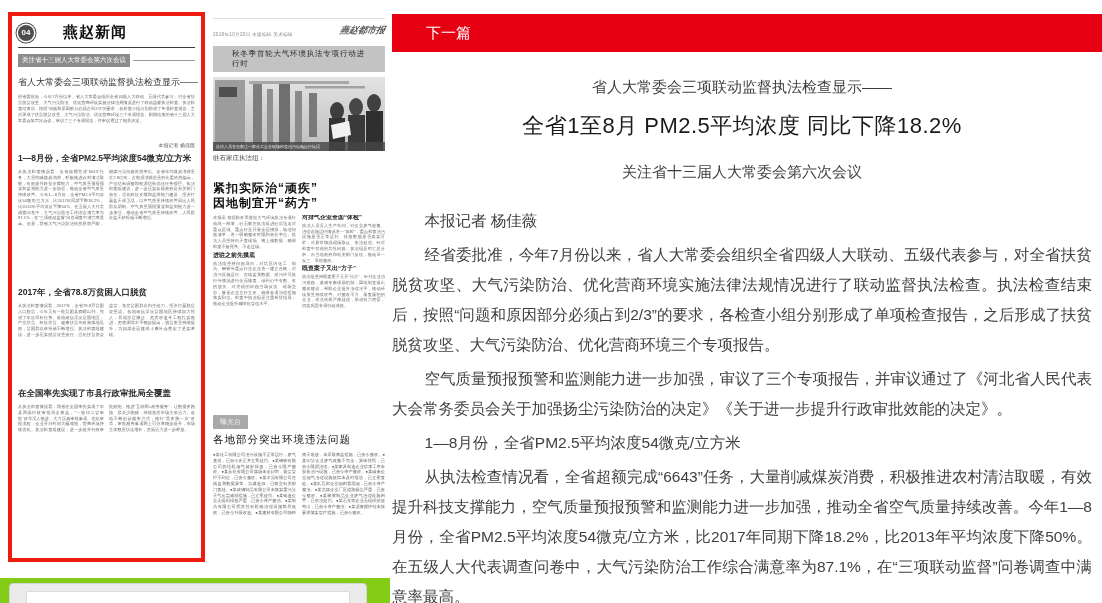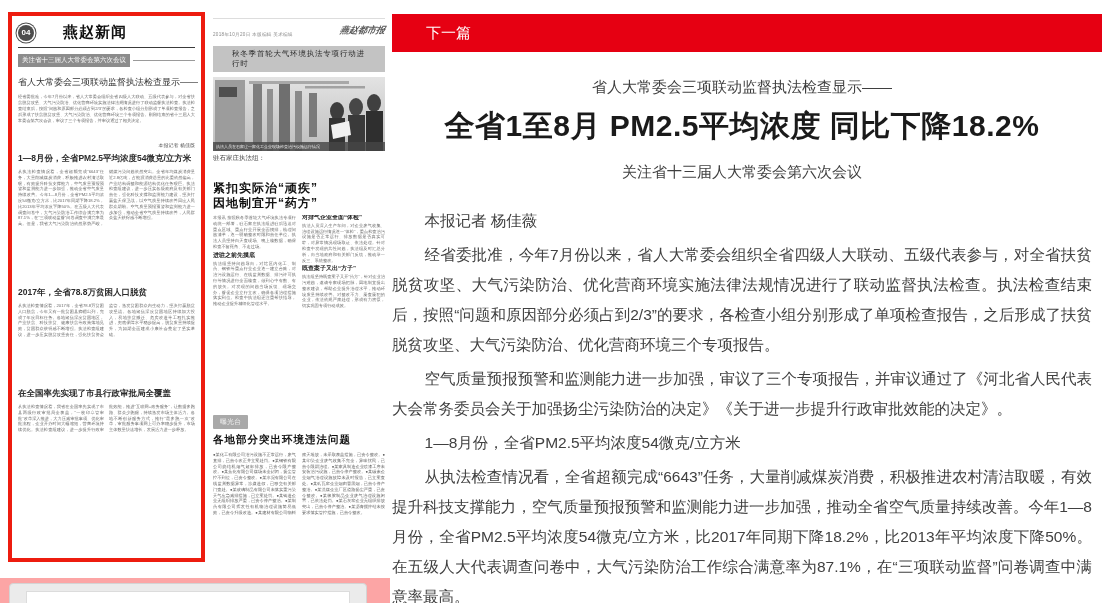--- a/index.html
+++ b/index.html
@@ -1,16 +1,16 @@
 <!DOCTYPE html>
 <html><head>
 <meta charset="utf-8">
 <style>
   html,body{margin:0;padding:0;background:#fff;}
-  .stage{position:relative;width:1102px;height:603px;background:#fca5a5;overflow:hidden;
+  .stage{position:relative;width:1102px;height:603px;background:#84cc16;overflow:hidden;
          font-family:"Liberation Sans","DejaVu Sans",sans-serif;}
 
   
   .paper-page{position:absolute;left:0;top:0;width:390px;height:578px;background:#fff;border-right:2px solid #ededed;}
 
   .np-redbox{position:absolute;left:8px;top:12px;width:197px;height:550px;box-sizing:border-box;
              border:4px solid #ed1c0f;padding:4px 6px;overflow:hidden;background:#fff;}
   .np-masthead{display:flex;align-items:center;gap:5px;margin-top:3px;padding-bottom:5px;border-bottom:1.5px solid #3a3a3a;}
   .np-badge{width:16px;height:16px;border-radius:50%;background:#4d4d4d;color:#fff;font-size:8px;font-weight:bold;
             display:flex;align-items:center;justify-content:center;box-shadow:0 0 0 1.5px #fff,0 0 0 2.5px #4d4d4d;}
@@ -37,40 +37,40 @@
   .np-photo{position:relative;margin-top:5px;width:172px;height:74px;overflow:hidden;background:#cfcfcf;}
   .np-photocap{position:absolute;left:0;right:0;bottom:0;height:9px;background:rgba(70,70,70,.82);
                color:#eee;font-size:4px;line-height:9px;padding:0 3px;white-space:nowrap;overflow:hidden;}
   .np-grouplabel{margin-top:3px;font-size:6.5px;color:#444;}
   .np-headline2{margin-top:18px;font-size:12px;line-height:15px;font-weight:bold;color:#111;letter-spacing:1px;}
   .np-body2{margin-top:4px;height:196px;overflow:hidden;column-count:2;column-gap:6px;
             font-size:4.2px;line-height:5.8px;color:#6b6b6b;text-align:justify;}
   .np-body2 p{margin:0 0 2px;}
   .np-sub3{font-size:6px;font-weight:bold;color:#222;margin:3px 0 2px;}
   .np-expose{margin-top:4px;background:#a9a9a9;color:#f2f2f2;font-size:7px;padding:2px 7px;width:fit-content;border-radius:1px;}
-  .np-exposehead{margin-top:4px;font-size:10.5px;font-weight:bold;color:#111;letter-spacing:1px;}
+  .np-exposehead{margin-top:4px;font-size:10.5px;font-weight:normal;color:#111;letter-spacing:1px;}
   .np-bullets{margin-top:5px;height:148px;overflow:hidden;column-count:2;column-gap:6px;
               font-size:4.2px;line-height:5.8px;color:#636363;text-align:justify;}
 
   .pager-panel{position:absolute;left:9px;top:583px;width:356px;height:40px;background:#ebebeb;
                border:1px solid #d4d4d4;border-radius:4px;}
   .pager-inner{position:absolute;left:16px;top:7px;width:322px;height:26px;background:#fff;border:1px solid #dcdcdc;}
 
   
   .article-pane{position:absolute;left:390px;top:0;width:712px;height:603px;background:#fff;overflow:hidden;}
   .toolbar{position:absolute;left:2px;top:14px;right:0;height:38px;background:#e60012;color:#fff;
            display:flex;align-items:center;justify-content:space-between;}
   .tb-left{margin-left:34px;font-size:15px;cursor:pointer;}
   .tb-right{margin-right:14px;display:flex;align-items:center;gap:16px;font-size:15px;font-weight:bold;}
   .tb-btn{cursor:pointer;display:flex;align-items:center;gap:2px;white-space:nowrap;}
   .reset-icon{display:inline-block;width:5px;height:5px;border:3.5px solid #fff;border-radius:50%;}
 
   .article-content{position:absolute;left:2px;top:66px;width:700px;}
   .art-kicker{margin-top:10px;text-align:center;font-size:15px;line-height:21px;color:#3f3f3f;}
-  .art-title{margin-top:11px;text-align:center;font-size:30px;line-height:36px;font-weight:bold;color:#1a1a1a;letter-spacing:.5px;}
+  .art-title{margin-top:11px;text-align:center;font-size:22px;line-height:36px;font-weight:normal;color:#1a1a1a;letter-spacing:.5px;}
   .art-subtitle{margin-top:17px;text-align:center;font-size:15px;line-height:21px;color:#3f3f3f;}
   .art-body{margin-top:24px;}
   .art-body p{margin:0 0 4px;font-size:15.5px;line-height:30px;color:#404040;text-indent:2.1em;text-align:justify;}
 </style>
 </head>
 <body>
 
 <div class="stage">
 
   <div class="paper-page">

